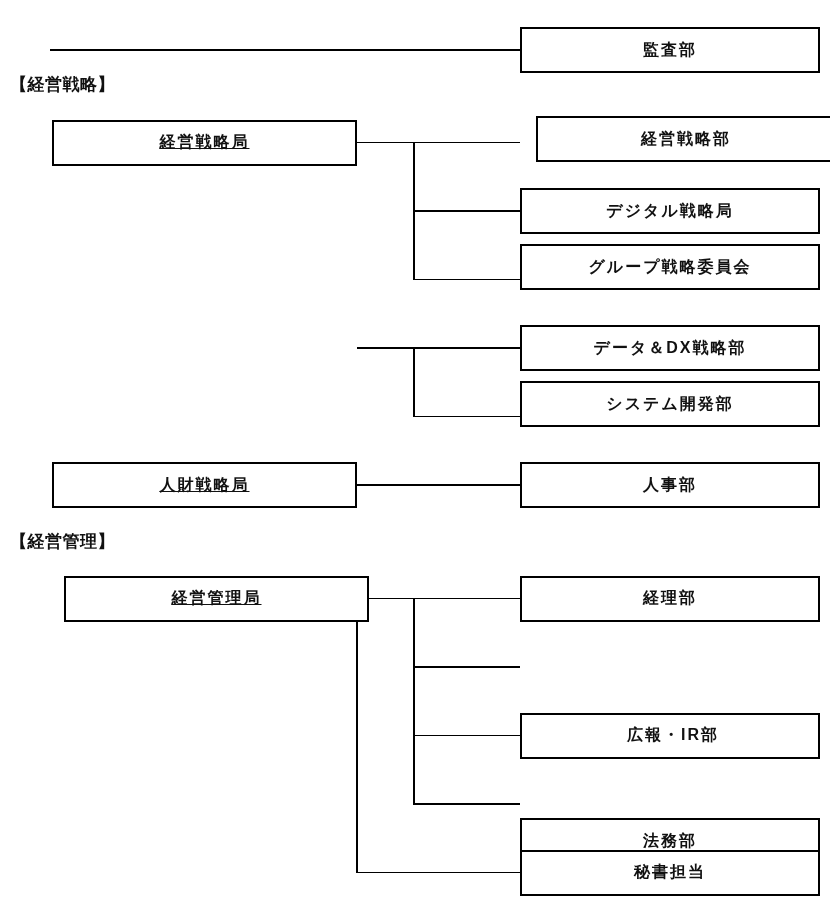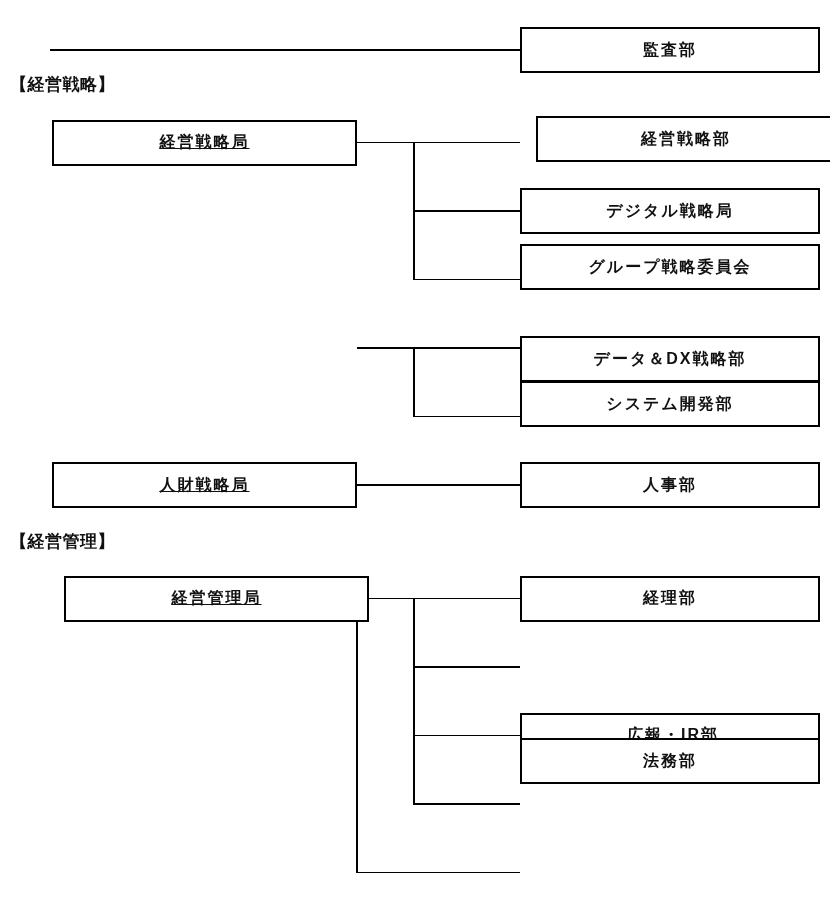--- a/index.html
+++ b/index.html
@@ -59,35 +59,36 @@
 
   <div class="box box-left" style="top:119.5px;">経営戦略局</div>
   <div class="box box-right" style="top:116px;margin-left:16px;">経営戦略部</div>
   <div class="box box-right" style="top:188px;">デジタル戦略局</div>
   <div class="box box-right" style="top:244px;font-family:Liberation Mono, monospace;">グループ戦略委員会</div>
 
   <div class="hline" style="left:357px; top:347.25px; width:163px;"></div>
   <div class="vline" style="left:413px; top:347.25px; height:70px;"></div>
   <div class="hline" style="left:413px; top:415.75px; width:107px;"></div>
 
-  <div class="box box-right" style="top:325px;margin-top:11px;">データ＆DX戦略部</div>
+  <div class="box box-right" style="top:325px;">データ＆DX戦略部</div>
   <div class="box box-right" style="top:381px;text-align:right;">システム開発部</div>
 
   <div class="hline" style="left:357px; top:484.25px; width:163px;"></div>
   <div class="box box-left" style="top:462px;">人財戦略局</div>
   <div class="box box-right" style="top:462px;">人事部</div>
 
   <div class="section-header" style="top:530px;">【経営管理】</div>
 
   <div class="hline" style="left:357px; top:597.75px; width:163px;"></div>
   <div class="vline" style="left:413px; top:597.75px; height:207px;"></div>
   <div class="hline" style="left:413px; top:666.25px; width:107px;"></div>
   <div class="hline" style="left:413px; top:734.75px; width:107px;"></div>
   <div class="hline" style="left:413px; top:803.25px; width:107px;"></div>
   <div class="vline" style="left:356px; top:597.75px; height:275px;"></div>
   <div class="hline" style="left:356px; top:871.75px; width:164px;"></div>
 
   <div class="box box-left" style="top:575.5px;margin-left:12px;">経営管理局</div>
   <div class="box box-right" style="top:575.5px;">経理部</div>
   <div class="box box-right" style="top:712.5px;padding-left:6px;">広報・IR部</div>
-  <div class="box box-right" style="top:738px;text-align:right;">法務部</div>
+  <div class="box box-right" style="top:818px;text-align:right;">法務部</div>
+  <div class="box box-right" style="top:849.5px;">秘書担当</div>
 
 </div>
 
 </body></html>

